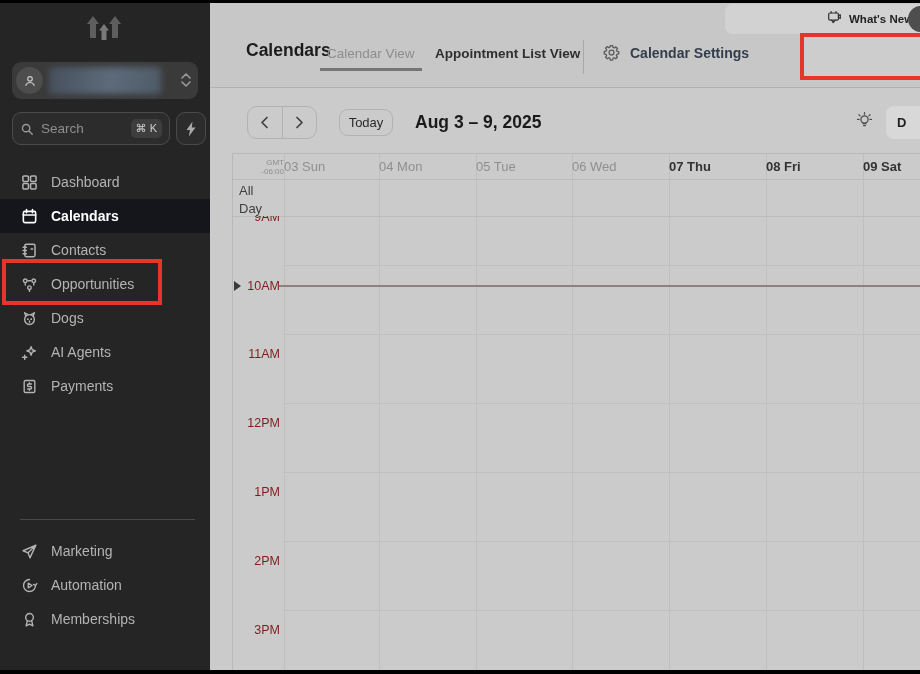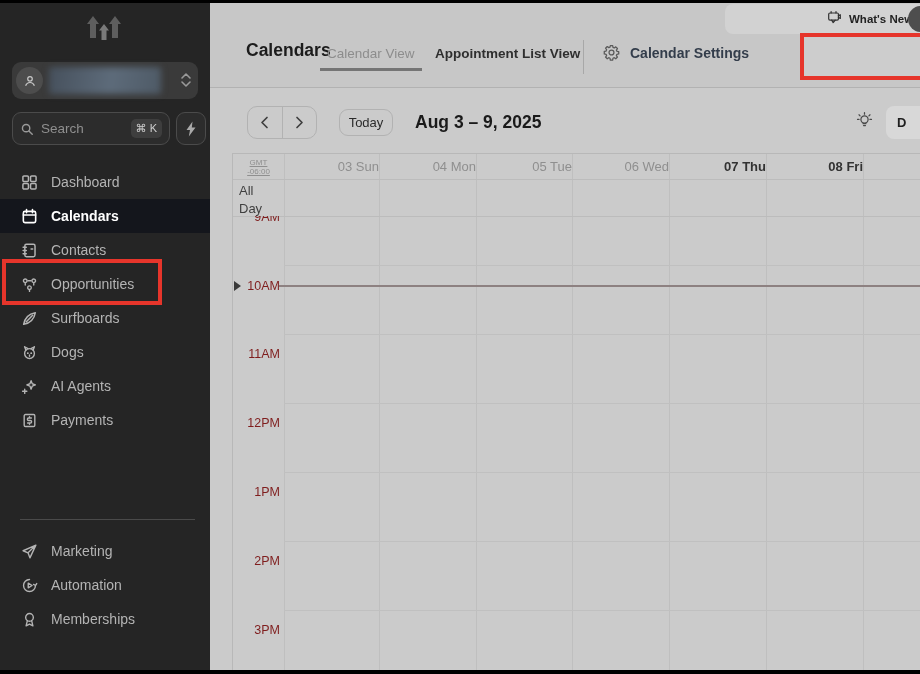--- a/index.html
+++ b/index.html
@@ -64,22 +64,22 @@
   .daterange{position:absolute;left:205px;top:112px;font-size:17.5px;font-weight:700;color:#1a1a1a;}
   .bulb{position:absolute;left:645px;top:111px;}
   .dbtn{position:absolute;left:676px;top:106px;width:60px;height:33px;background:#d8d8d8;border-radius:8px;
     font-size:13px;font-weight:700;color:#1f1f1f;display:flex;align-items:center;padding-left:11px;}
 
   
   .grid{position:absolute;left:22px;top:153px;width:688px;height:521px;
     border-left:1px solid #b8b8b8;border-top:1px solid #b8b8b8;}
   .vline{position:absolute;top:0;bottom:0;width:1px;background:#bfbfbf;}
   .hline{position:absolute;left:0;right:0;height:1px;background:#bcbcbc;}
-  .gmt{position:absolute;left:0;top:4px;width:51px;text-align:center;font-size:8px;color:#8f8f8f;line-height:9px;text-decoration:underline;}
-  .dayhead{position:absolute;top:5px;height:16px;text-align:right;font-size:13px;line-height:16px;}
+  .gmt{position:absolute;left:0;top:4px;width:51px;text-align:right;font-size:8px;color:#8f8f8f;line-height:9px;}
+  .dayhead{position:absolute;top:5px;height:16px;text-align:left;font-size:13px;line-height:16px;}
   .daymuted{color:#8f8f8f;} .daydark{color:#333;font-weight:600;}
   .allday{position:absolute;left:6px;top:28px;font-size:13px;color:#3f3f3f;line-height:18px;}
   .gridbody{position:absolute;left:0;right:0;top:62px;bottom:0;overflow:hidden;}
   .hourline{position:absolute;left:51px;right:0;height:1px;background:#c0c0c0;}
   .hourlabel{position:absolute;width:44px;left:3px;text-align:right;font-size:12.5px;color:#7f1d1d;height:16px;line-height:16px;}
   .nowline{position:absolute;left:46px;right:0;top:69px;height:2px;background:#8d8181;}
   .nowarrow{position:absolute;left:1px;top:65px;width:0;height:0;
     border-left:7px solid #3a3a3a;border-top:5px solid transparent;border-bottom:5px solid transparent;}
 
   svg{display:block;}
@@ -154,27 +154,20 @@
         <span>Contacts</span>
       </div>
       <div class="navitem">
         <svg width="17" height="17" viewBox="0 0 16 16" fill="none" stroke-width="1.3" stroke-linecap="round">
           <circle cx="4" cy="4.5" r="1.7"></circle>
             <circle cx="12" cy="4.5" r="1.7"></circle>
             <circle cx="8" cy="11" r="1.7"></circle>
           <path d="M4 7 v1.5 M12 7 v1.5 M8 13.2 v1.3 M6.5 4.5 h3"></path>
         </svg>
         <span>Opportunities</span>
-      </div>
-      <div class="navitem">
-        <svg width="17" height="17" viewBox="0 0 16 16" fill="none" stroke-width="1.4" stroke-linecap="round" stroke-linejoin="round">
-          <path d="M2.5 13.5 C3.5 7.5 8 3.5 13.5 2.5 C12.5 8 8.5 12.5 2.5 13.5 Z"></path>
-          <path d="M5 11 L11 5"></path>
-        </svg>
-        <span>Surfboards</span>
       </div>
       <div class="navitem">
         <svg width="17" height="17" viewBox="0 0 16 16" fill="none" stroke-width="1.3" stroke-linecap="round" stroke-linejoin="round">
           <circle cx="8" cy="9" r="4.6"></circle>
           <path d="M4.6 5.8 L3.4 2.6 L6.6 4.4 M11.4 5.8 L12.6 2.6 L9.4 4.4"></path>
           <path d="M6.4 8.6 h.01 M9.6 8.6 h.01" stroke-width="1.8"></path>
           <path d="M8 10.4 v1.2"></path>
         </svg>
         <span>Dogs</span>
       </div>

